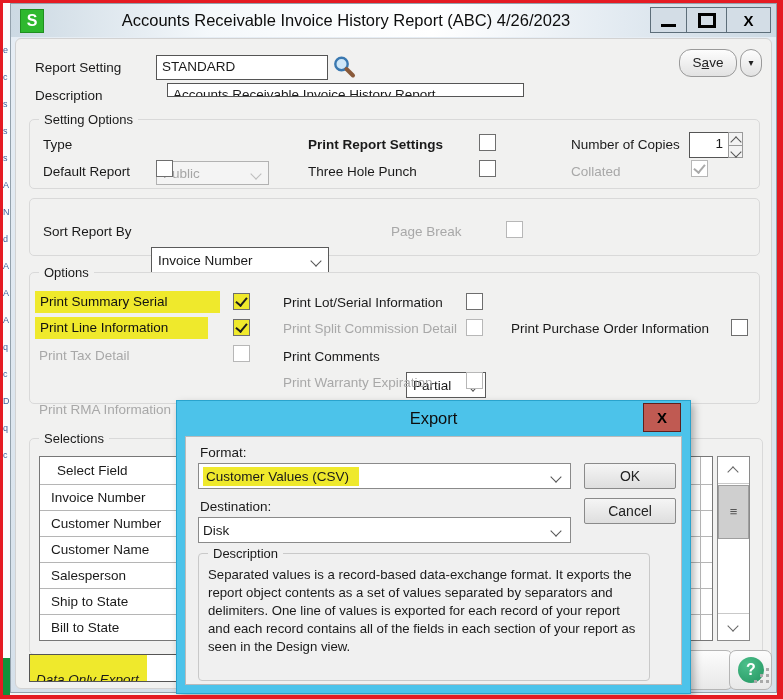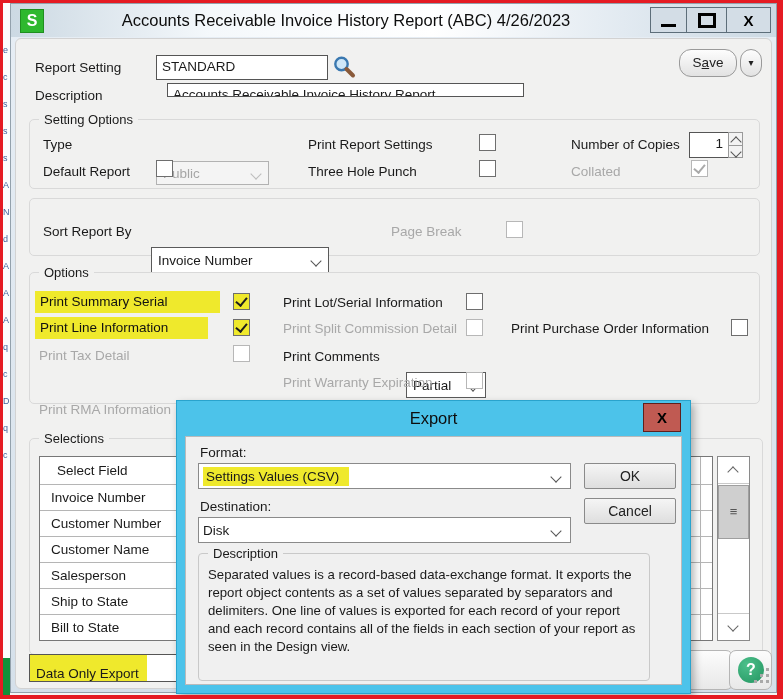--- a/index.html
+++ b/index.html
@@ -179,21 +179,21 @@
     <div class="lbl" style="left:24px;top:81px;">Description</div>
     <div class="tbox" style="left:156px;top:79px;width:357px;height:14px;">Accounts Receivable Invoice History Report</div>
 
     <div class="group" style="left:18px;top:115px;width:731px;height:70px;">
       <div class="legend">Setting Options</div>
     </div>
     <div class="lbl" style="left:32px;top:130px;">Type</div>
     <div class="combo dis" style="left:145px;top:128px;width:113px;height:24px;">
       <span>Public</span><span class="chv dis"></span>
     </div>
-    <div class="lbl" style="left:297px;top:130px;">Print Report Settings</div>
+    <div class="lbl" style="left:297px;top:130px;font-weight:bold;">Print Report Settings</div>
     <div class="cb" style="left:468px;top:130px;"></div>
     <div class="lbl" style="left:560px;top:130px;">Number of Copies</div>
     <div class="tbox" style="left:678px;top:128px;width:40px;height:26px;text-align:right;">1</div>
     <div class="spin" style="left:717px;top:128px;height:26px;">
       <div class="cell up-c">
           <span class="chv up"></span>
         </div>
       <div class="cell dn-c">
           <span class="chv"></span>
         </div>
@@ -255,21 +255,21 @@
       <div class="arrow top">
           <span class="chv up" style="border-color:#666;"></span>
         </div>
       <div class="thumb"><span>≡</span></div>
       <div class="arrow bot">
           <span class="chv" style="border-color:#666;"></span>
         </div>
     </div>
 
     <div class="tbox" style="left:18px;top:650px;width:170px;height:28px;border-color:#555;padding:0;">
-      <span class="hl" style="display:inline-block;padding:8px 8px 3px 6px;line-height:21px;">Data Only Export</span>
+      <span class="hl" style="display:inline-block;padding:14px 8px 3px 6px;line-height:21px;font-style:italic;">Data Only Export</span>
     </div>
     <div class="round-btn" style="left:652px;top:646px;width:70px;height:40px;"></div>
     <div class="round-btn" style="left:718px;top:646px;width:43px;height:40px;">
       <div class="help-circle">?</div>
     </div>
     <div class="grip">
       <i style="right:0;top:0;left:12px;"></i>
         <i style="left:6px;top:6px;"></i>
         <i style="left:12px;top:6px;"></i>
       <i style="left:0;top:12px;"></i>
@@ -279,21 +279,21 @@
   </div>
 
   <div class="dialog">
     <div class="dlg-title">Export</div>
     <div class="dlg-close">
       <span>X</span>
     </div>
     <div class="dlg-panel">
       <div class="lbl" style="left:14px;top:5px;">Format:</div>
       <div class="dcombo" style="left:12px;top:26px;width:373px;height:26px;line-height:25px;">
-        <span class="hl">Settings Values (CSV)</span>
+        <span class="hl">Customer Values (CSV)</span>
         <span class="chv" style="top:9px;"></span>
       </div>
       <div class="btn sq" style="left:398px;top:26px;width:92px;height:26px;line-height:24px;">OK</div>
       <div class="lbl" style="left:14px;top:59px;">Destination:</div>
       <div class="dcombo" style="left:12px;top:80px;width:373px;height:26px;line-height:25px;">
         <span>Disk</span>
         <span class="chv" style="top:9px;"></span>
       </div>
       <div class="btn sq" style="left:398px;top:61px;width:92px;height:26px;line-height:24px;">Cancel</div>
       <div class="desc-group" style="left:12px;top:116px;width:452px;height:128px;">

